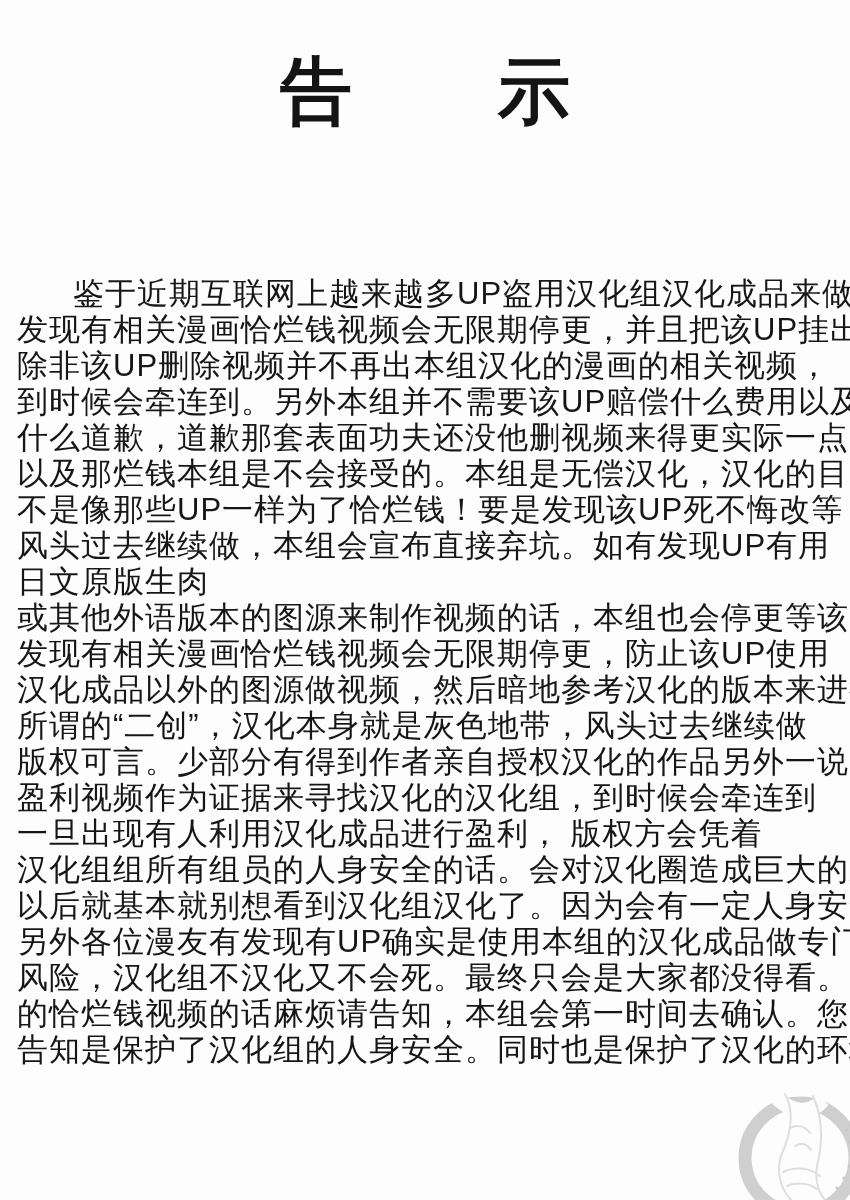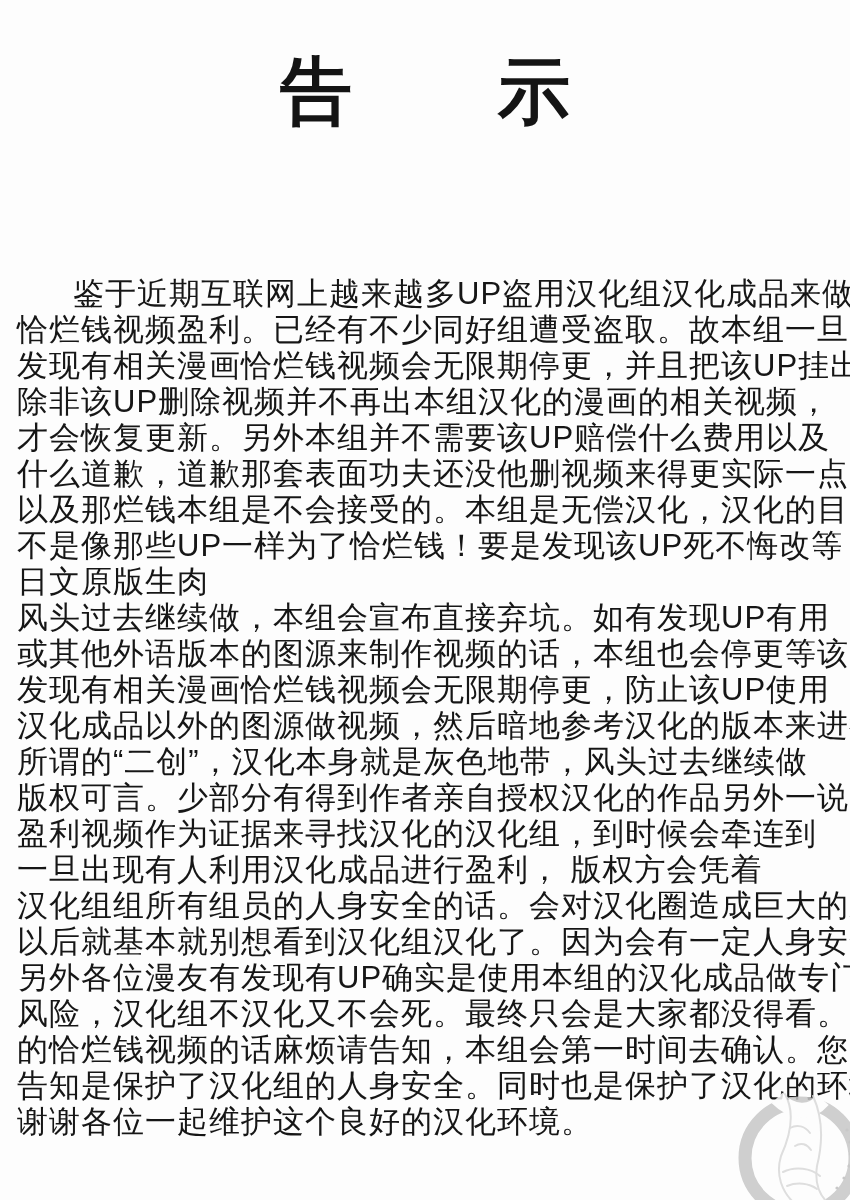--- a/index.html
+++ b/index.html
@@ -58,43 +58,41 @@
 
 <div class="page">
 
   <div class="title">
     <span>告</span>
     <span>示</span>
   </div>
 
   <div class="notice">
       <div class="line">鉴于近期互联网上越来越多UP盗用汉化组汉化成品来做相关</div>
-      <div class="line">恰烂钱视频盈利。已经有不少同好组遭受盗取。故本组一旦</div>
       <div class="line">发现有相关漫画恰烂钱视频会无限期停更，并且把该UP挂出来，</div>
       <div class="line">除非该UP删除视频并不再出本组汉化的漫画的相关视频，</div>
-      <div class="line">才会恢复更新。另外本组并不需要该UP赔偿什么费用以及</div>
+      <div class="line">到时候会牵连到。另外本组并不需要该UP赔偿什么费用以及</div>
       <div class="line">什么道歉，道歉那套表面功夫还没他删视频来得更实际一点。</div>
       <div class="line">以及那烂钱本组是不会接受的。本组是无偿汉化，汉化的目的</div>
       <div class="line">不是像那些UP一样为了恰烂钱！要是发现该UP死不悔改等</div>
+      <div class="line">风头过去继续做，本组会宣布直接弃坑。如有发现UP有用</div>
       <div class="line">日文原版生肉</div>
-      <div class="line">风头过去继续做，本组会宣布直接弃坑。如有发现UP有用</div>
       <div class="line">或其他外语版本的图源来制作视频的话，本组也会停更等该UP的</div>
       <div class="line">发现有相关漫画恰烂钱视频会无限期停更，防止该UP使用</div>
       <div class="line">汉化成品以外的图源做视频，然后暗地参考汉化的版本来进行</div>
       <div class="line">所谓的“二创”，汉化本身就是灰色地带，风头过去继续做</div>
       <div class="line">版权可言。少部分有得到作者亲自授权汉化的作品另外一说，</div>
       <div class="line">盈利视频作为证据来寻找汉化的汉化组，到时候会牵连到</div>
       <div class="line">一旦出现有人利用汉化成品进行盈利， 版权方会凭着</div>
       <div class="line">汉化组组所有组员的人身安全的话。会对汉化圈造成巨大的影响，</div>
       <div class="line">以后就基本就别想看到汉化组汉化了。因为会有一定人身安全的</div>
       <div class="line">另外各位漫友有发现有UP确实是使用本组的汉化成品做专门</div>
       <div class="line">风险，汉化组不汉化又不会死。最终只会是大家都没得看。</div>
       <div class="line">的恰烂钱视频的话麻烦请告知，本组会第一时间去确认。您的</div>
       <div class="line">告知是保护了汉化组的人身安全。同时也是保护了汉化的环境</div>
-      <div class="line">谢谢各位一起维护这个良好的汉化环境。</div>
     </div>
 
   <svg class="watermark" viewBox="0 0 124 110" xmlns="http://www.w3.org/2000/svg">
 
     <circle cx="73" cy="68" r="55" fill="none" stroke-width="13" stroke="#c7c7c7"></circle>
 
     <path d="M50,8 C66,24 84,24 96,10" fill="none" stroke="#fdfdfd" stroke-width="15"></path>
 
     <g fill="none" stroke-width="2" stroke-linecap="round">
       <path d="M58,4 C68,22 64,44 54,66 C48,86 56,102 66,112" stroke="#d9d9d9"></path>

